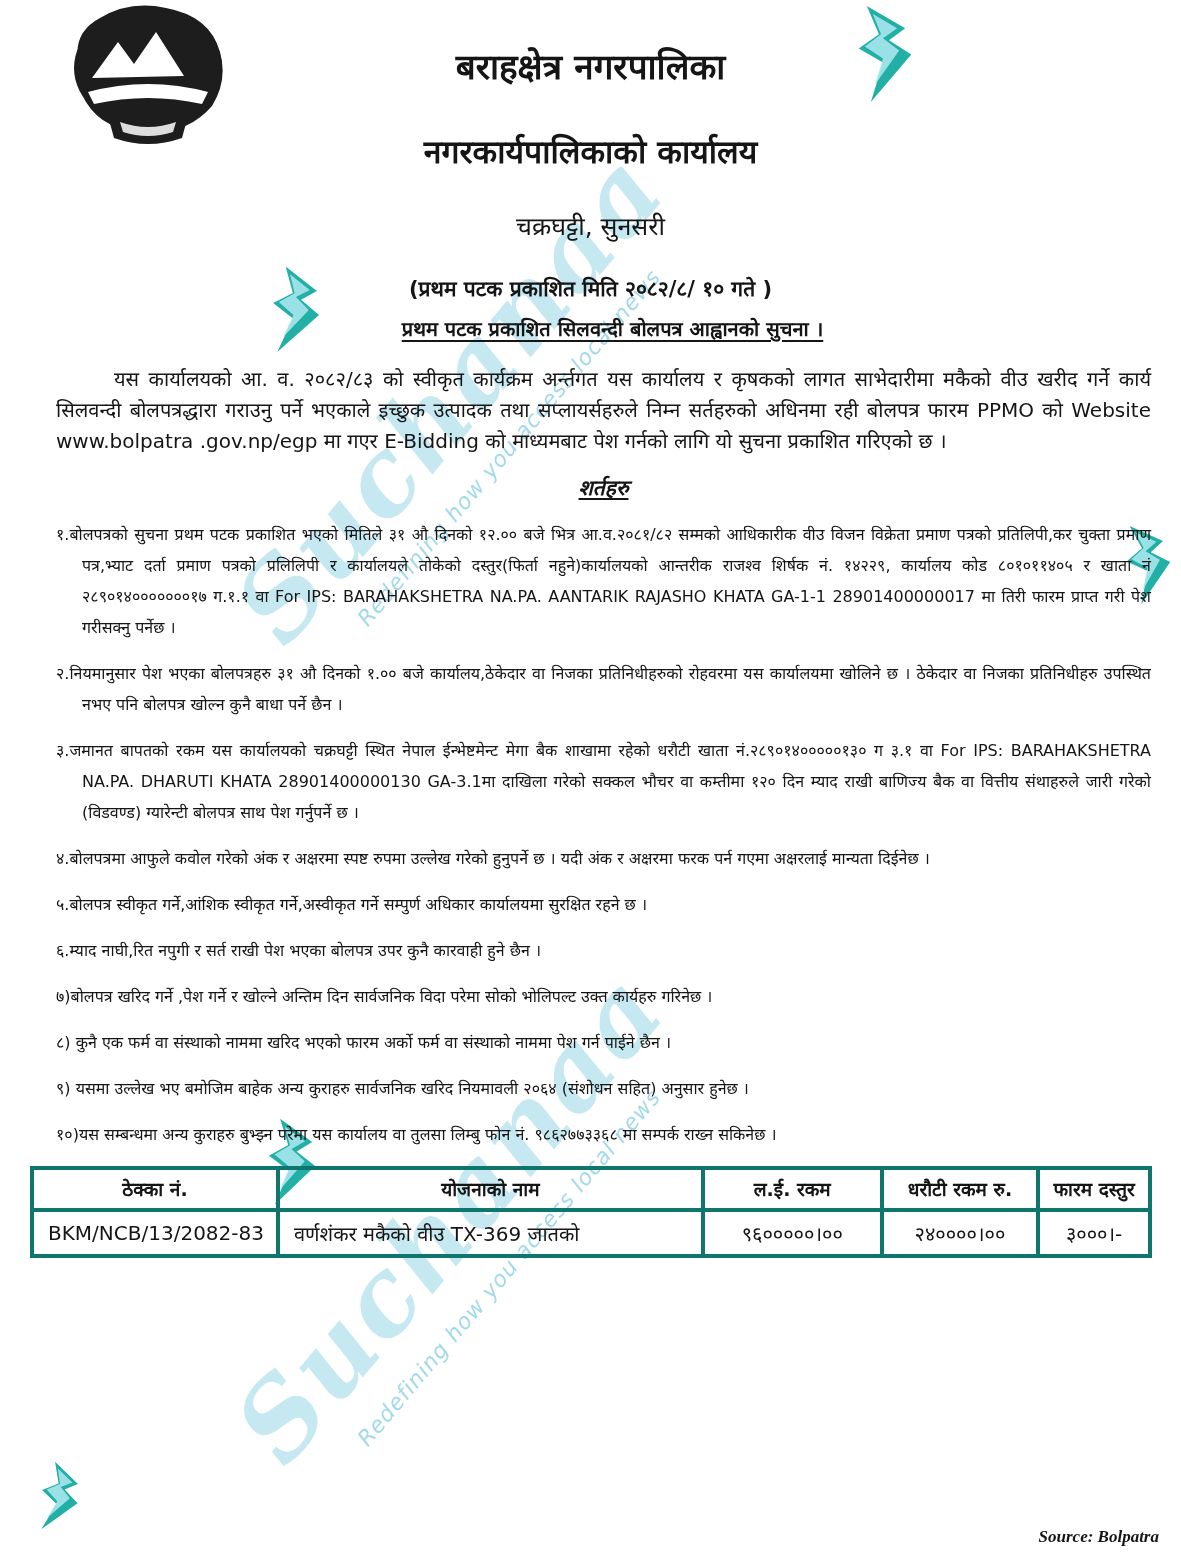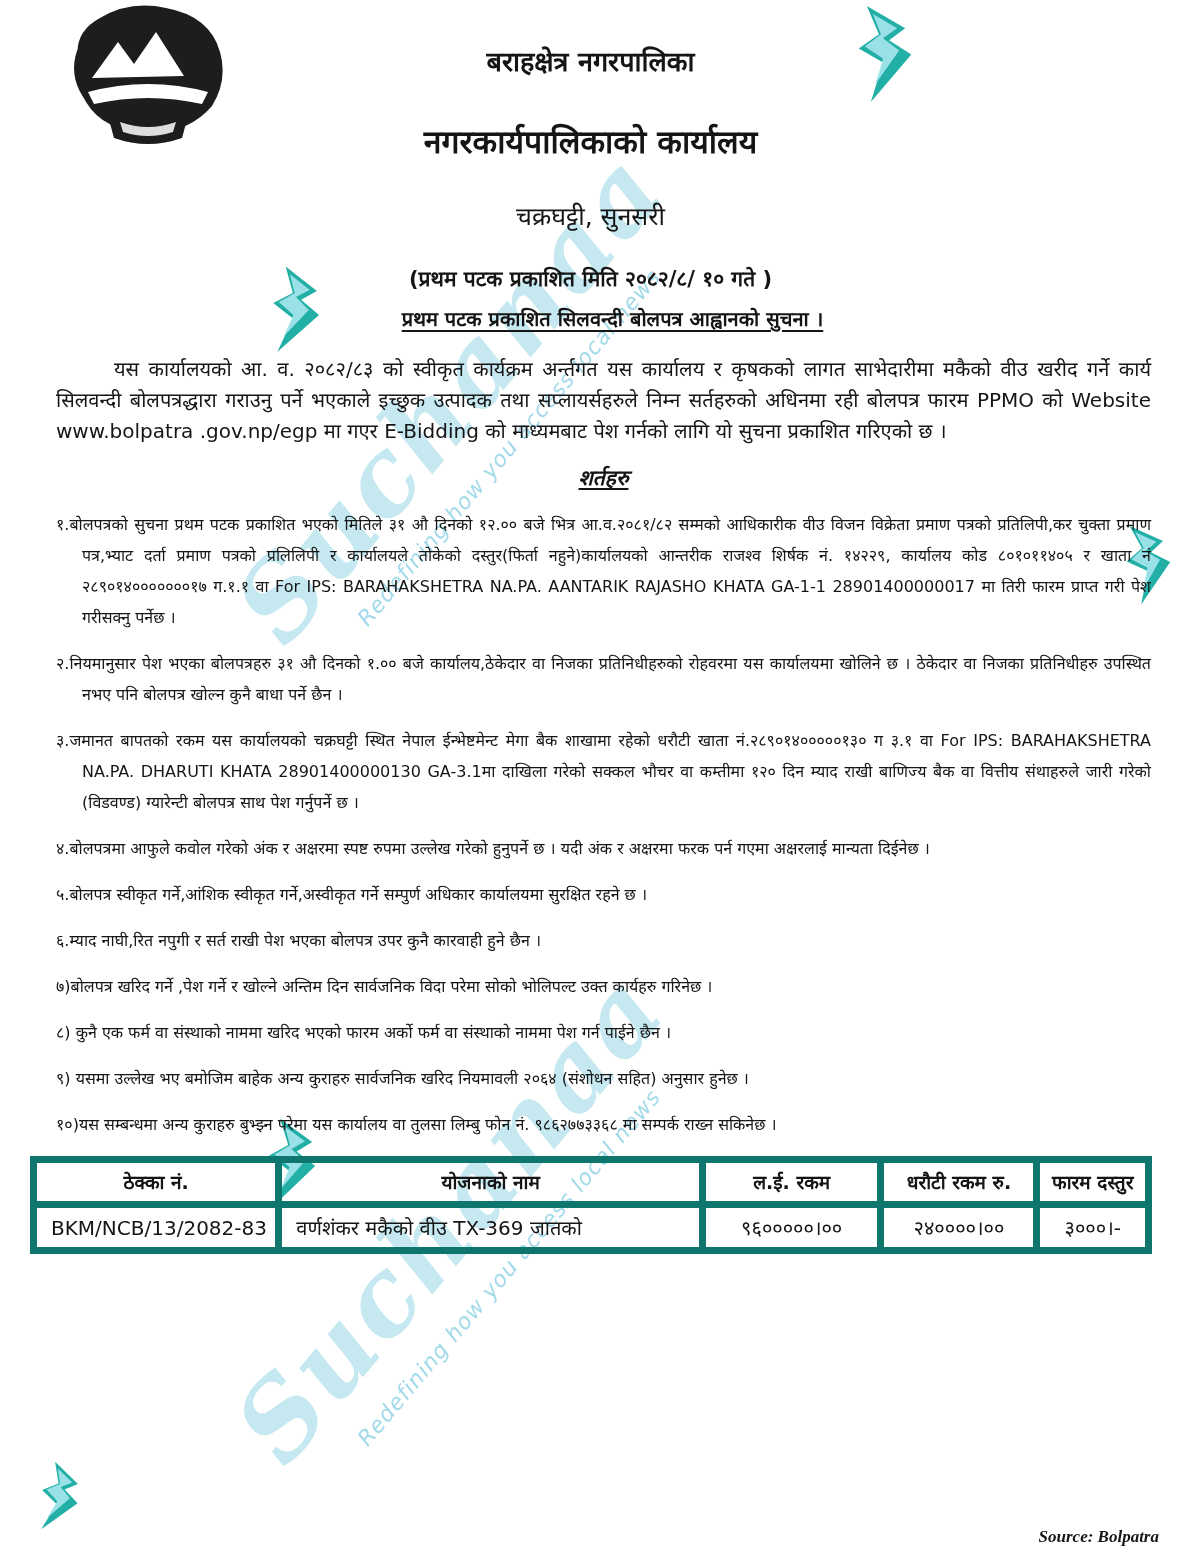--- a/index.html
+++ b/index.html
@@ -40,21 +40,21 @@
   .arrow { position:absolute; }
   .a1 { left:852px; top:6px; }
   .a2 { left:266px; top:268px; transform:rotate(8deg); }
   .a3 { left:1122px; top:520px; transform:rotate(-6deg); }
   .a4 { left:262px; top:1120px; transform:rotate(6deg); }
   .a5 { left:30px; top:1455px; transform:scale(0.8) rotate(14deg); }
 
   
   .header { text-align:center; padding-top:42px; position:relative; }
   .logo { position:absolute; left:60px; top:4px; width:176px; height:142px; }
-  .org-name   { font-size:27px; font-weight:bold; margin-bottom:40px; }
+  .org-name   { font-size:35px; font-weight:bold; margin-bottom:40px; }
   .office-name{ font-size:32px; font-weight:bold; margin-bottom:36px; }
   .location   { font-size:25px; margin-bottom:32px; }
   .pub-date   { font-size:21px; font-weight:bold; margin-bottom:13px; }
   .notice-title {
     font-size:20px; font-weight:bold;
     text-decoration:underline; text-underline-offset:4px;
     margin-bottom:22px;
     padding-left:44px;
   }
 
@@ -74,21 +74,21 @@
     padding-left:26px; text-indent:-26px;
     margin-bottom:15px;
   }
 
   
   .tender-table {
     width:1122px; margin:16px 30px 0 30px;
     border-collapse:collapse; table-layout:fixed;
   }
   .tender-table th, .tender-table td {
-    border:7px solid #0f766e;
+    border:4px solid #0f766e;
     padding:6px 8px;
     vertical-align:middle;
   }
   .tender-table th { font-size:19px; font-weight:bold; text-align:center; height:38px; }
   .tender-table td { font-size:20px; height:46px; text-align:center; }
   .tender-table td.cell-left { text-align:left; padding-left:14px;margin-left:28px; }
   .col-1 { width:22%; } .col-2 { width:38%; } .col-3 { width:16%; }
   .col-4 { width:14%; } .col-5 { width:10%; }
 
   

